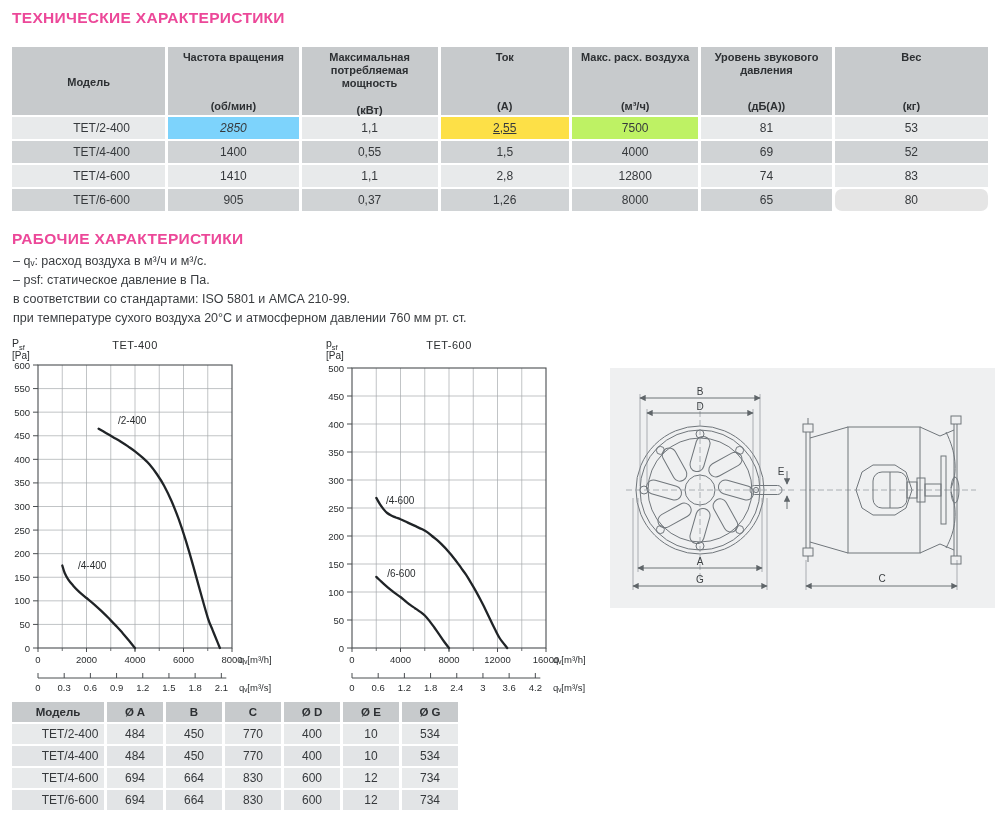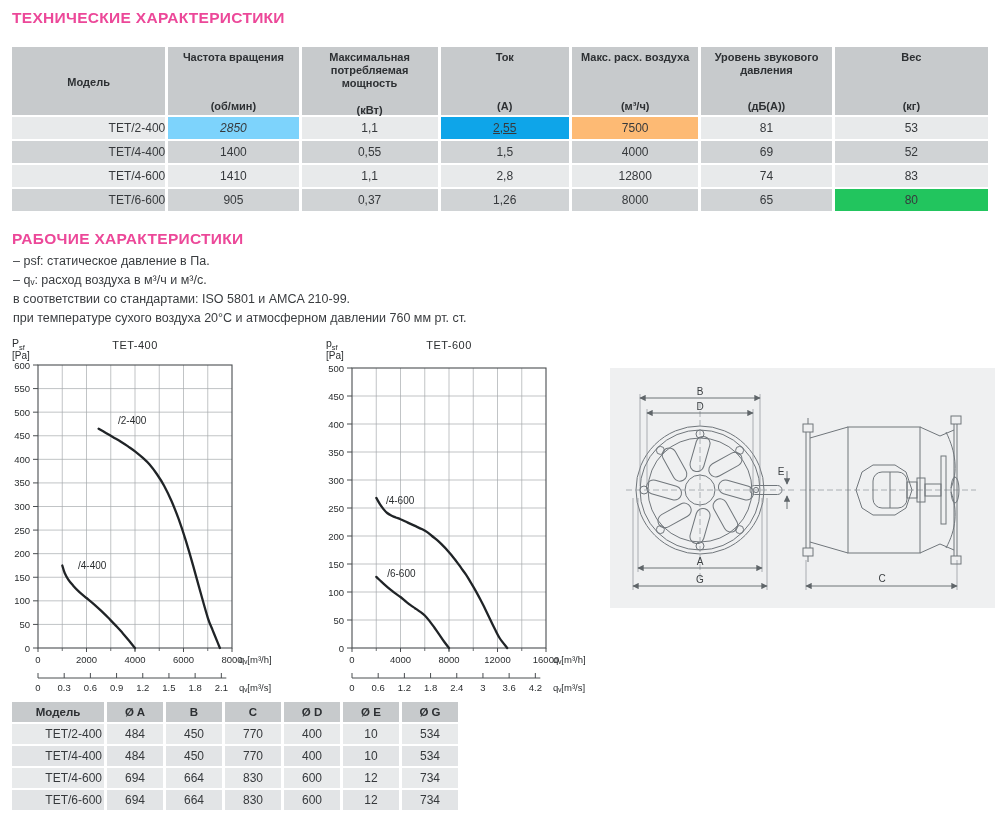--- a/index.html
+++ b/index.html
@@ -11,21 +11,21 @@
   #title-perf{top:230px;}
 
   table{border-collapse:separate;border-spacing:3px 2px;}
   table.spec{position:absolute;left:9px;top:45px;width:982px;table-layout:fixed;}
   .spec th{background:var(--header-bg);padding:0;vertical-align:top;height:68px;
            font-size:11px;font-weight:bold;color:#2d3033;}
   .spec th .hwrap{display:flex;flex-direction:column;justify-content:space-between;
                   height:62px;padding:4px 6px 2px;line-height:13px;gap:14px;}
   .spec th .hwrap.center{justify-content:center;}
   .spec td{height:22px;font-size:12px;text-align:center;padding:0;color:#36393c;}
-  .spec td.model, .dims td.model{text-align:right;padding-left:26px;}
+  .spec td.model, .dims td.model{text-align:center;padding-left:26px;}
 
   .notes{position:absolute;left:13px;top:252px;font-size:12.5px;line-height:19px;color:#393c3f;}
   .note-flex{display:flex;}
   .note-prefix{margin-right:22px;}
 
   svg.chart{position:absolute;overflow:visible;}
   #chart-0{left:4px;top:333px;}
   #chart-1{left:318px;top:333px;}
   svg text{font-family:"Liberation Sans","DejaVu Sans",sans-serif;}
 
@@ -89,22 +89,22 @@
               <div>(кг)</div>
             </div>
           </th>
         </tr>
       </thead>
     <tbody id="spec-body">
         <tr>
           <td class="model" style="background: rgb(232, 234, 235);">ТЕТ/2-400</td>
           <td style="background: #7dd3fc; font-style: italic;">2850</td>
           <td style="background: rgb(232, 234, 235);">1,1</td>
-          <td style="background: #0ea5e9; text-decoration: underline;">2,55</td>
-          <td style="background: #fdba74;">7500</td>
+          <td style="background: #fde047; text-decoration: underline;">2,55</td>
+          <td style="background: #bef264;">7500</td>
           <td style="background: rgb(232, 234, 235);">81</td>
           <td style="background: rgb(232, 234, 235);">53</td>
         </tr>
         <tr>
           <td class="model" style="background: rgb(208, 211, 213);">ТЕТ/4-400</td>
           <td style="background: rgb(208, 211, 213);">1400</td>
           <td style="background: rgb(208, 211, 213);">0,55</td>
           <td style="background: rgb(208, 211, 213);">1,5</td>
           <td style="background: rgb(208, 211, 213);">4000</td>
           <td style="background: rgb(208, 211, 213); text-align: center;">69</td>
@@ -119,30 +119,30 @@
           <td style="background: rgb(232, 234, 235);">74</td>
           <td style="background: rgb(232, 234, 235);">83</td>
         </tr>
         <tr>
           <td class="model" style="background: rgb(208, 211, 213);">ТЕТ/6-600</td>
           <td style="background: rgb(208, 211, 213);">905</td>
           <td style="background: rgb(208, 211, 213);">0,37</td>
           <td style="background: rgb(208, 211, 213);">1,26</td>
           <td style="background: rgb(208, 211, 213);">8000</td>
           <td style="background: rgb(208, 211, 213);">65</td>
-          <td style="background: #22c55e;">80</td>
+          <td style="background: #e5e5e5; border-radius: 7px;">80</td>
         </tr>
       </tbody>
   </table>
 
   <h1 class="sec-title" id="title-perf">РАБОЧИЕ ХАРАКТЕРИСТИКИ</h1>
 
   <div class="notes" id="notes">
+      <div>– qᵥ: расход воздуха в м³/ч и м³/с.</div>
       <div>– psf: статическое давление в Па.</div>
-      <div>– qᵥ: расход воздуха в м³/ч и м³/с.</div>
       <div class="note-flex">
         <div>
           <div>в соответствии со стандартами: ISO 5801 и AMCA 210-99.</div>
           <div>при температуре сухого воздуха 20°C и атмосферном давлении 760 мм рт. ст.</div>
         </div>
       </div>
     </div>
 
   <svg class="chart" id="chart-0" width="306" height="366">
       <line x1="58.25" y1="32" x2="58.25" y2="315" stroke="#a6abae" stroke-width="0.7"></line>

